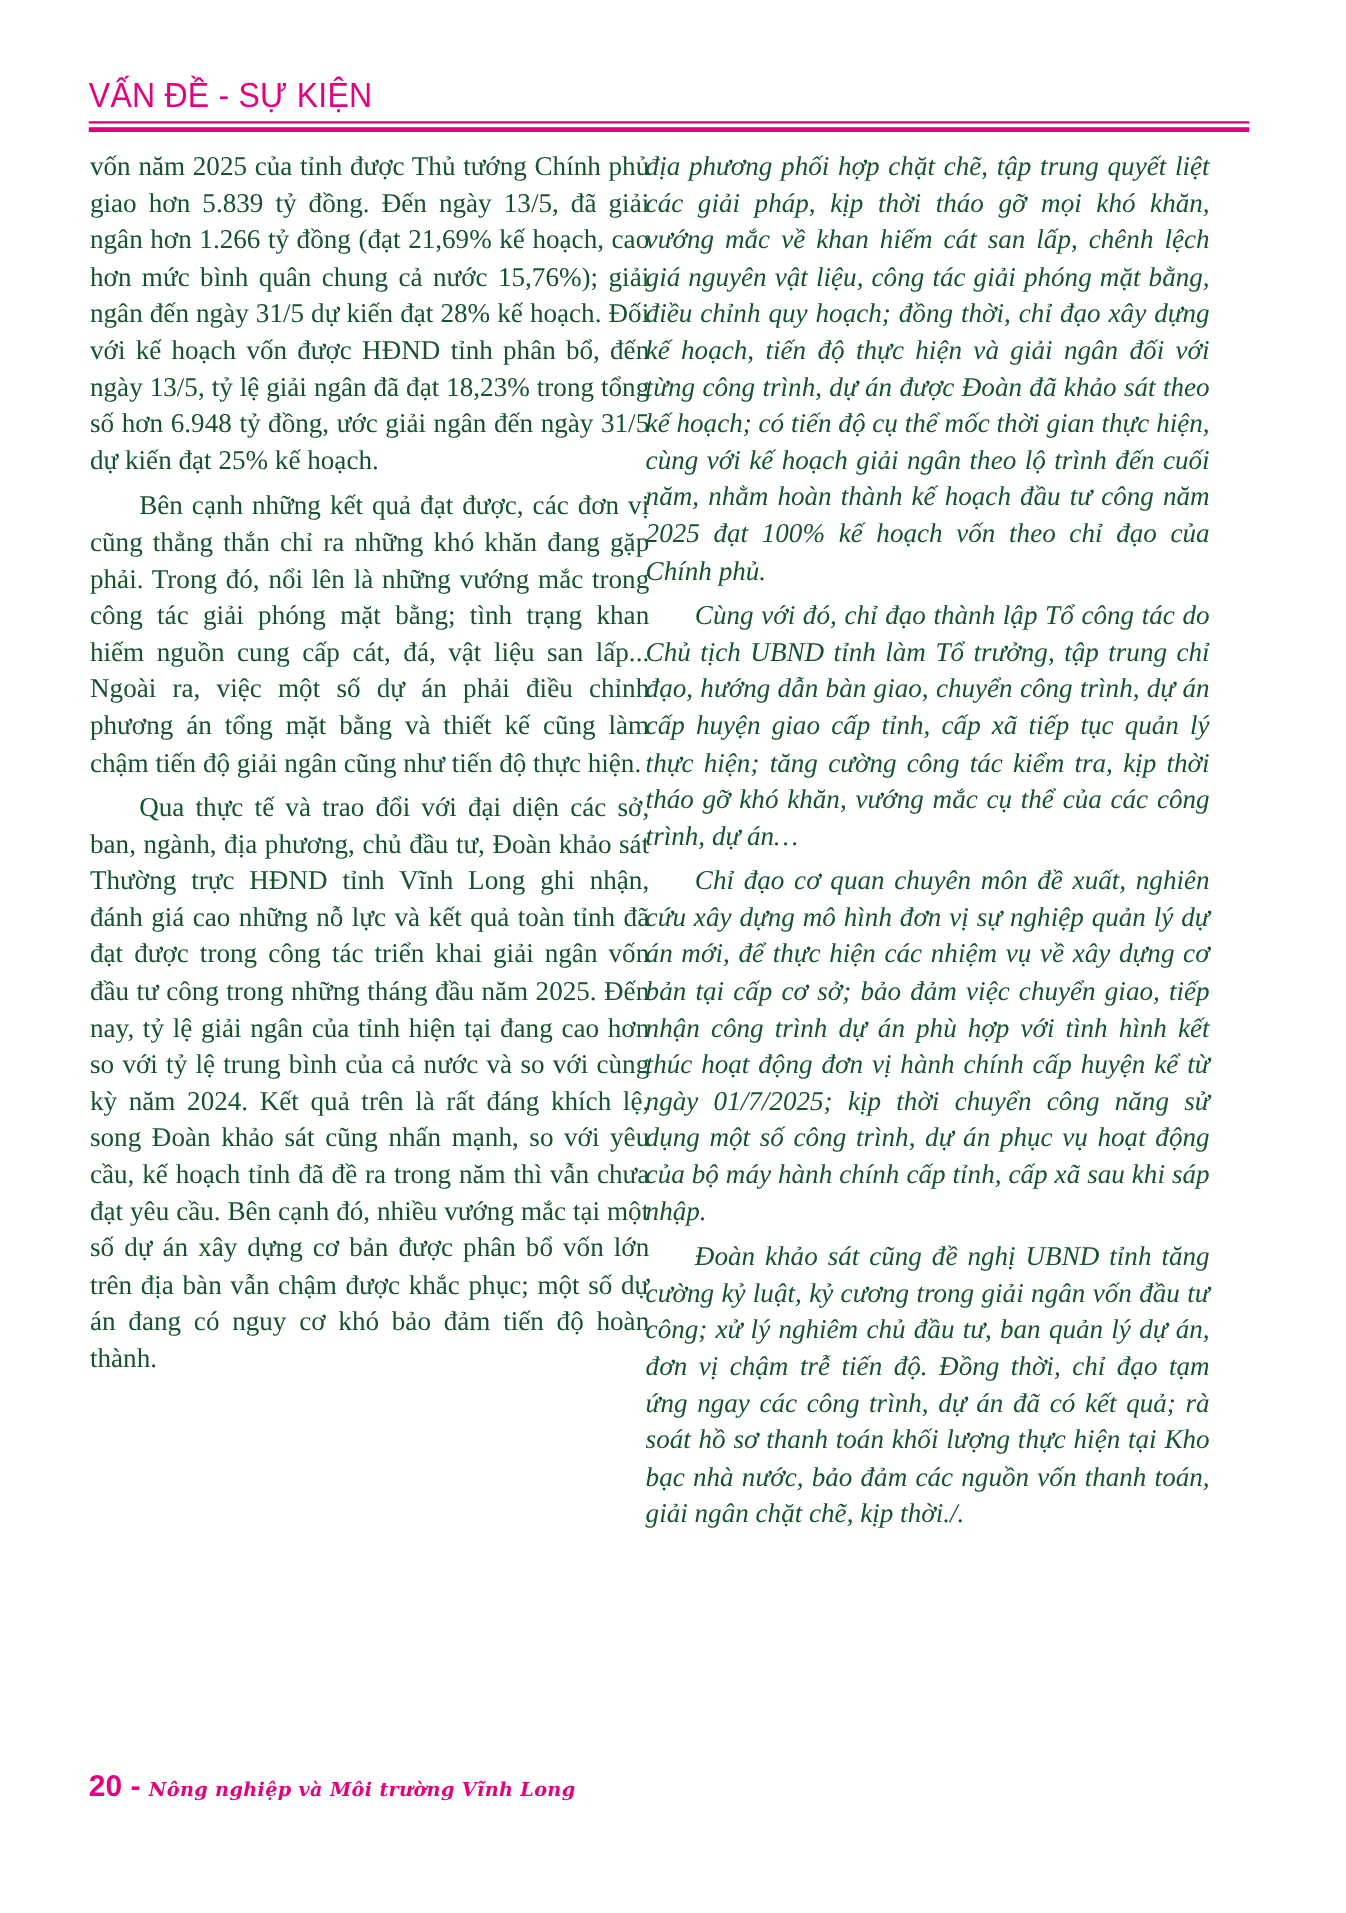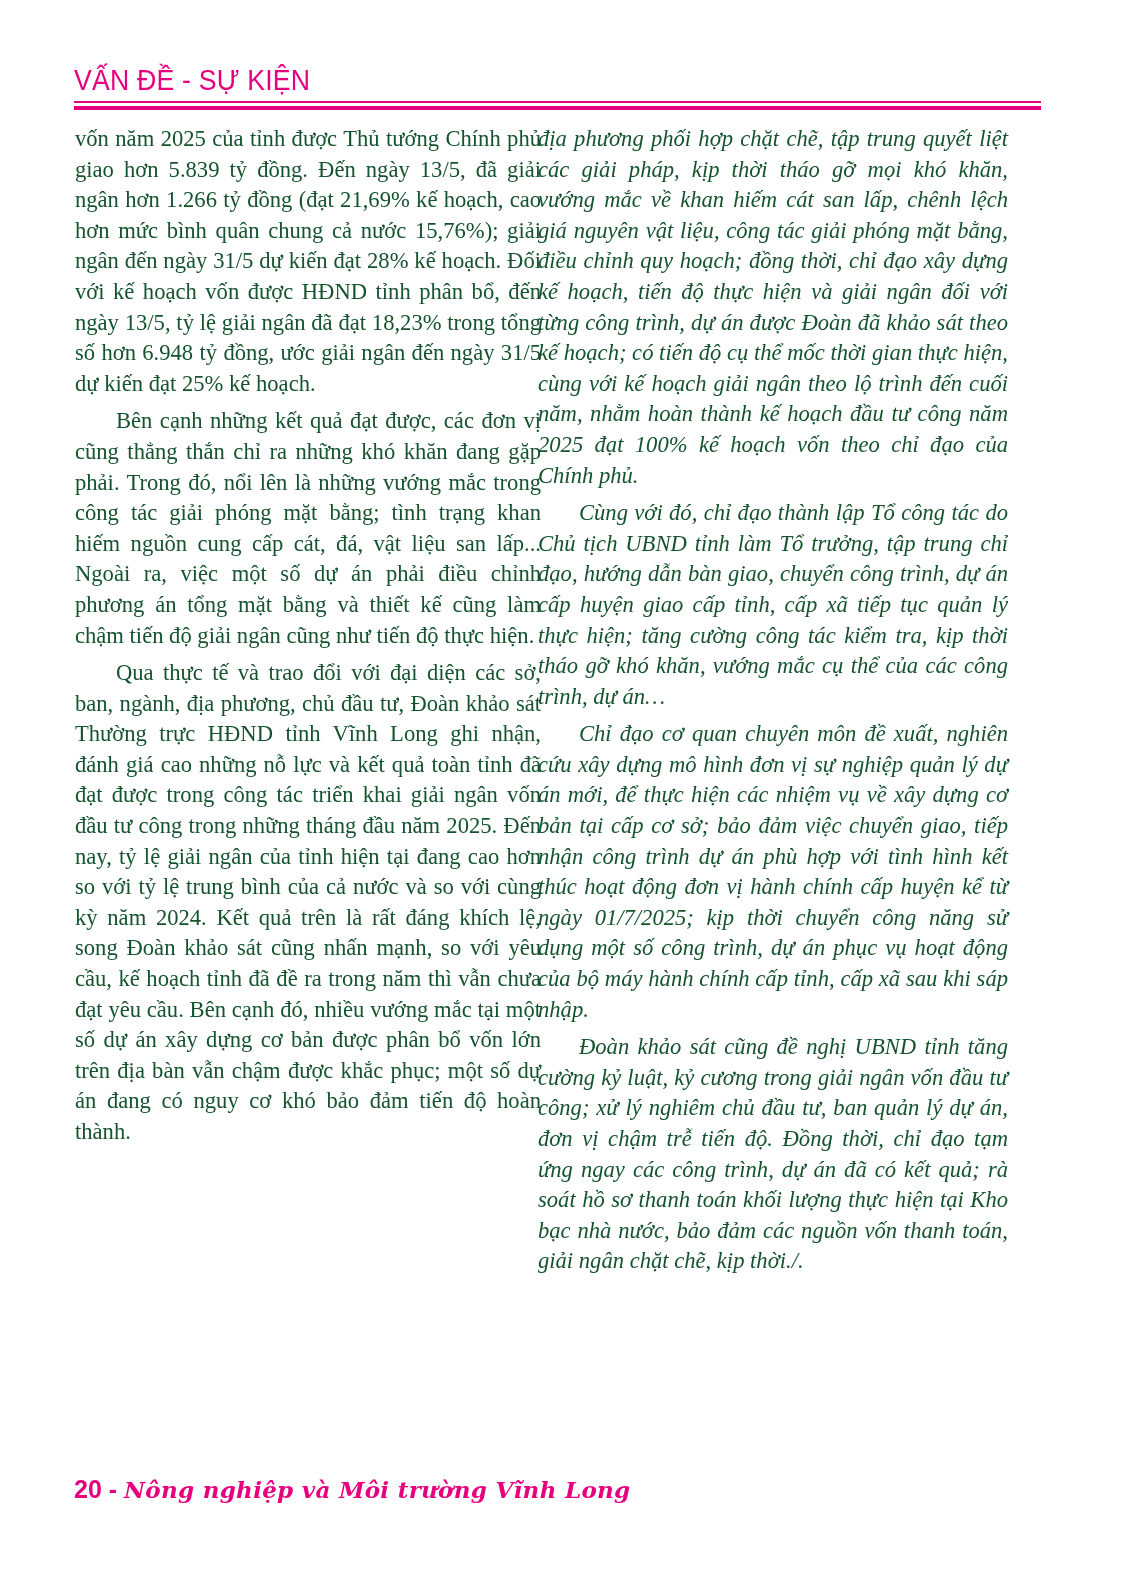--- a/index.html
+++ b/index.html
@@ -26,21 +26,21 @@
   .col p { margin: 0 0 7px 0; text-indent: 41px; }
   .col p.no-indent { text-indent: 0; }
   .col p.subhead { font-weight: bold; font-style: italic; margin-bottom: 4px; }
 
   .footer {
     position: absolute; left: 74px; top: 1474px;
     font-size: 25px; line-height: 30px; color: #e6007e; white-space: nowrap;
   }
   .footer .page-num { font-family: "Liberation Sans", "DejaVu Sans", sans-serif; font-weight: bold; }
   .footer .sep { font-family: "Liberation Sans", "DejaVu Sans", sans-serif; font-weight: bold; }
-  .footer .magazine { font-family: "DejaVu Serif", "Liberation Serif", serif; font-style: italic; font-weight: bold; font-size: 23px; letter-spacing: 0.3px; }
+  .footer .magazine { font-family: "DejaVu Serif", "Liberation Serif", serif; font-style: italic; font-weight: bold; font-size: 16px; letter-spacing: 0.3px; }
 </style>
 </head>
 <body>
 
 <div class="page">
 
   <div class="section-header">VẤN ĐỀ - SỰ KIỆN</div>
   <div class="rule-thin"></div>
   <div class="rule-thick"></div>
 

